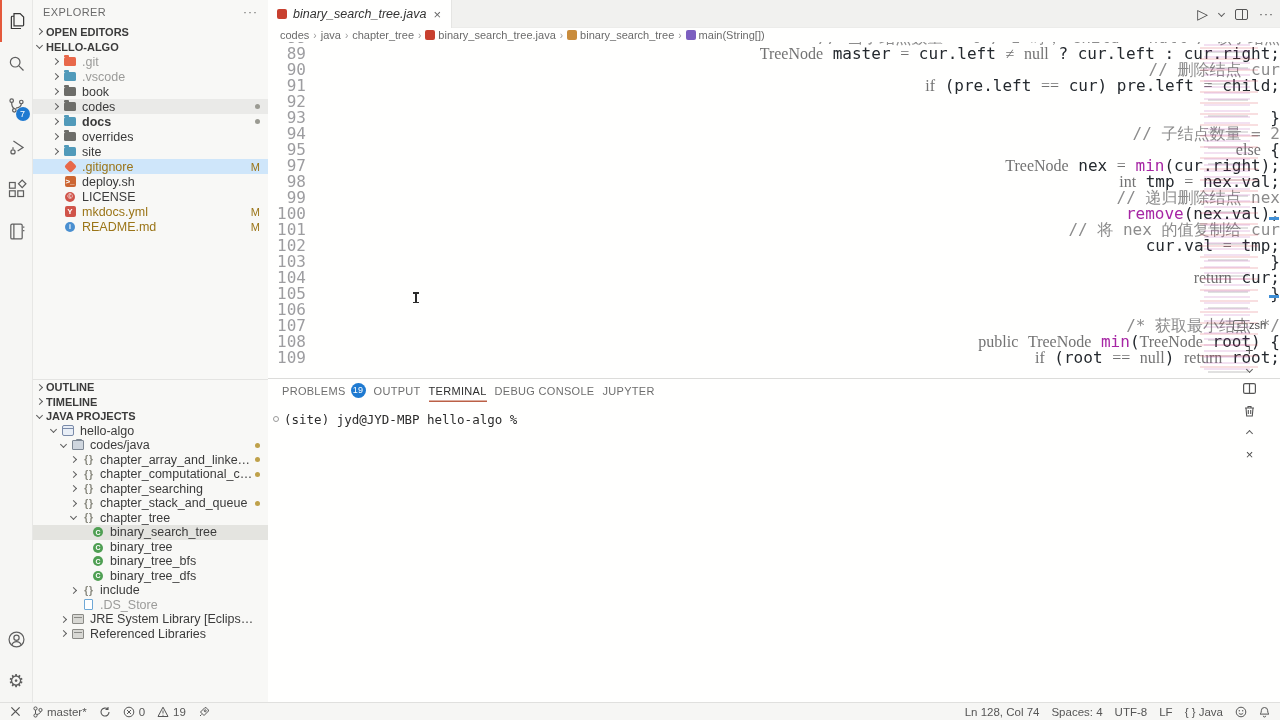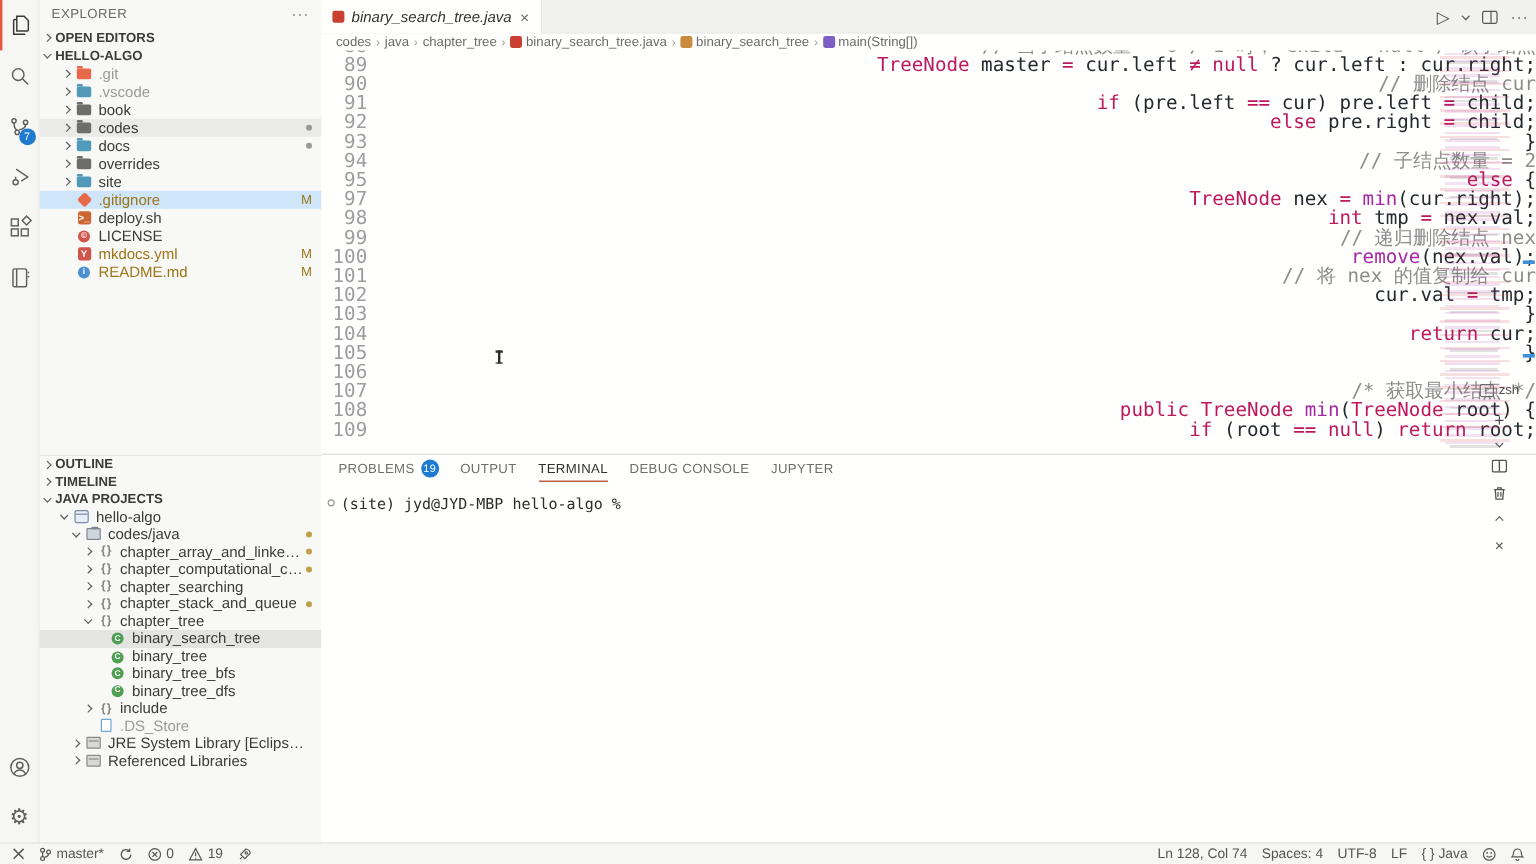--- a/index.html
+++ b/index.html
@@ -77,21 +77,21 @@
   .breadcrumbs { height:14px; display:flex; align-items:center; gap:4px; padding:0 12px; font-size:11px; color:#6b6b6b; background:#fffffe; white-space:nowrap; }
   .bc-sep { color:#9a9a9a; font-size:10px; }
   .bc-item { display:flex; align-items:center; gap:3px; cursor:pointer; }
   .bc-ic { width:10px; height:10px; border-radius:2px; display:inline-block; }
 
   .code-area { position:absolute; left:0; top:42px; width:1012px; height:336px; overflow:hidden; background:#fffffe; }
   .code-lines { margin-top:-12px; }
   .cl { height:16px; display:flex; font-family:"DejaVu Sans Mono", monospace; font-size:16px; line-height:16px;justify-content:space-between; }
   .gut { width:52px; flex:none; text-align:right; padding-right:14px; color:#9d9da0; }
   .ct { white-space:pre; }
-  .tk-k { color:#be185d; } .tk-f { color:#a626a4; } .tk-c { color:#8c8c8c; } .tk-d { color:#24292e; }
+  .tk-k { color:#737373;font-family:Liberation Serif, serif; } .tk-f { color:#a626a4; } .tk-c { color:#8c8c8c; } .tk-d { color:#24292e; }
 
   .minimap { position:absolute; right:12px; top:2px; width:72px; height:330px; opacity:.55; cursor:pointer;
     background:
       repeating-linear-gradient(180deg, rgba(167,38,164,.25) 0 2px, transparent 2px 6px),
       repeating-linear-gradient(180deg, transparent 0 3px, rgba(215,58,73,.3) 3px 5px, transparent 5px 11px),
       repeating-linear-gradient(180deg, transparent 0 7px, rgba(60,60,60,.28) 7px 9px, transparent 9px 16px);
     background-size: 46px 100%, 58px 100%, 40px 100%; background-repeat:no-repeat; background-position: 8px 0, 4px 0, 12px 0; }
   .ruler { position:absolute; right:0; top:0; width:12px; height:336px; }
   .ruler .mark { position:absolute; left:1px; right:1px; height:3px; background:#3f8fd6; }
   .ibeam { position:absolute; left:147px; top:250px; width:2px; height:11px; background:#2b2b2b; }
@@ -228,21 +228,21 @@
         </div>
         <div class="trow hov" style="padding-left: 20px;">
           <span class="cv r" style="margin-right: 5px;"></span>
           <span class="ficon">
             <span class="fold" style="background:#6d6d69"></span>
           </span>
           <span class="lbl">codes</span>
           <span class="grow"></span>
           <span class="dot"></span>
         </div>
-        <div class="trow" style="padding-left: 20px;">
+        <div class="trow" style="padding-left: 20px; font-weight: bold;">
           <span class="cv r" style="margin-right: 5px;"></span>
           <span class="ficon">
             <span class="fold" style="background:#519aba"></span>
           </span>
           <span class="lbl">docs</span>
           <span class="grow"></span>
           <span class="dot"></span>
         </div>
         <div class="trow" style="padding-left: 20px;">
           <span class="cv r" style="margin-right: 5px;"></span>
@@ -504,21 +504,20 @@
           <div class="cl">
             <span class="gut">90</span>
             <span class="ct">            <span class="tk-c">// 删除结点 cur</span></span>
           </div>
           <div class="cl">
             <span class="gut">91</span>
             <span class="ct">            <span class="tk-k">if</span><span class="tk-d"> (pre.left </span><span class="tk-k">==</span><span class="tk-d"> cur) pre.left </span><span class="tk-k">=</span><span class="tk-d"> child;</span></span>
           </div>
           <div class="cl">
             <span class="gut">92</span>
-            <span class="ct">            <span class="tk-k">else</span><span class="tk-d"> pre.right </span><span class="tk-k">=</span><span class="tk-d"> child;</span></span>
           </div>
           <div class="cl">
             <span class="gut">93</span>
             <span class="ct">        <span class="tk-d">}</span></span>
           </div>
           <div class="cl">
             <span class="gut">94</span>
             <span class="ct">        <span class="tk-c">// 子结点数量 = 2</span></span>
           </div>
           <div class="cl">
@@ -581,21 +580,21 @@
       <div class="minimap"></div>
       <div class="ruler">
         <div class="mark" style="top:175px"></div>
         <div class="mark" style="top:253px"></div>
       </div>
       <div class="ibeam"></div>
     </div>
 
     <div class="panel">
       <div class="panel-head">
-        <span id="panel-tabs" style="display:flex;gap:18px;align-items:center;height:23px">
+        <span id="panel-tabs" style="display:flex;gap:8px;align-items:center;height:23px">
             <span class="ptab">
               <span>PROBLEMS</span>
               <span class="pbadge">19</span>
             </span>
             <span class="ptab">
               <span>OUTPUT</span>
             </span>
             <span class="ptab active">
               <span>TERMINAL</span>
             </span>

